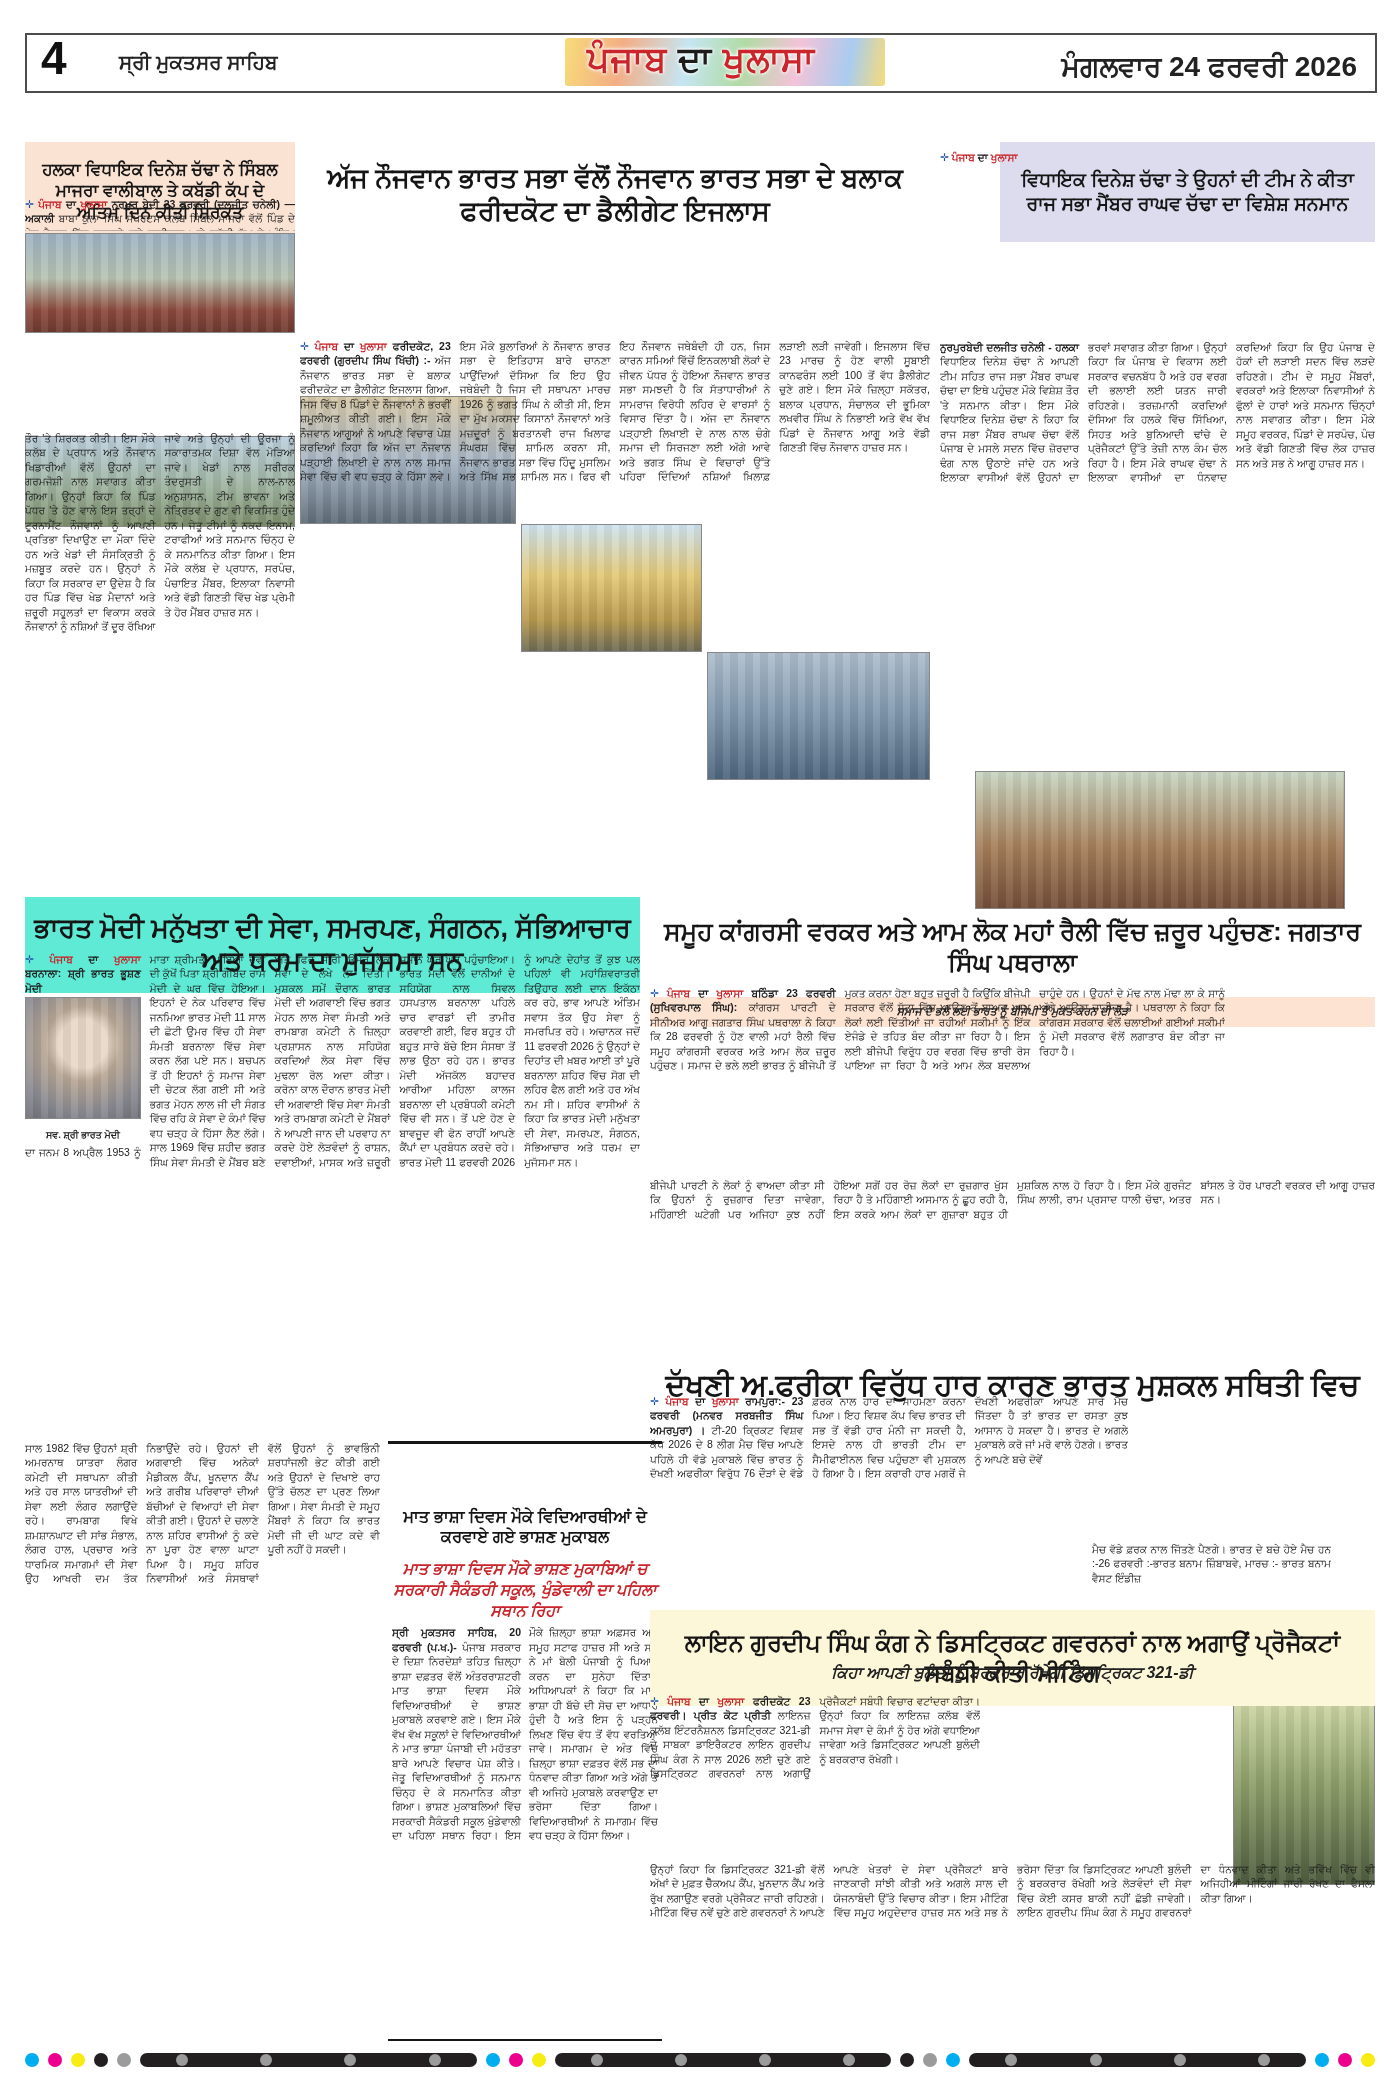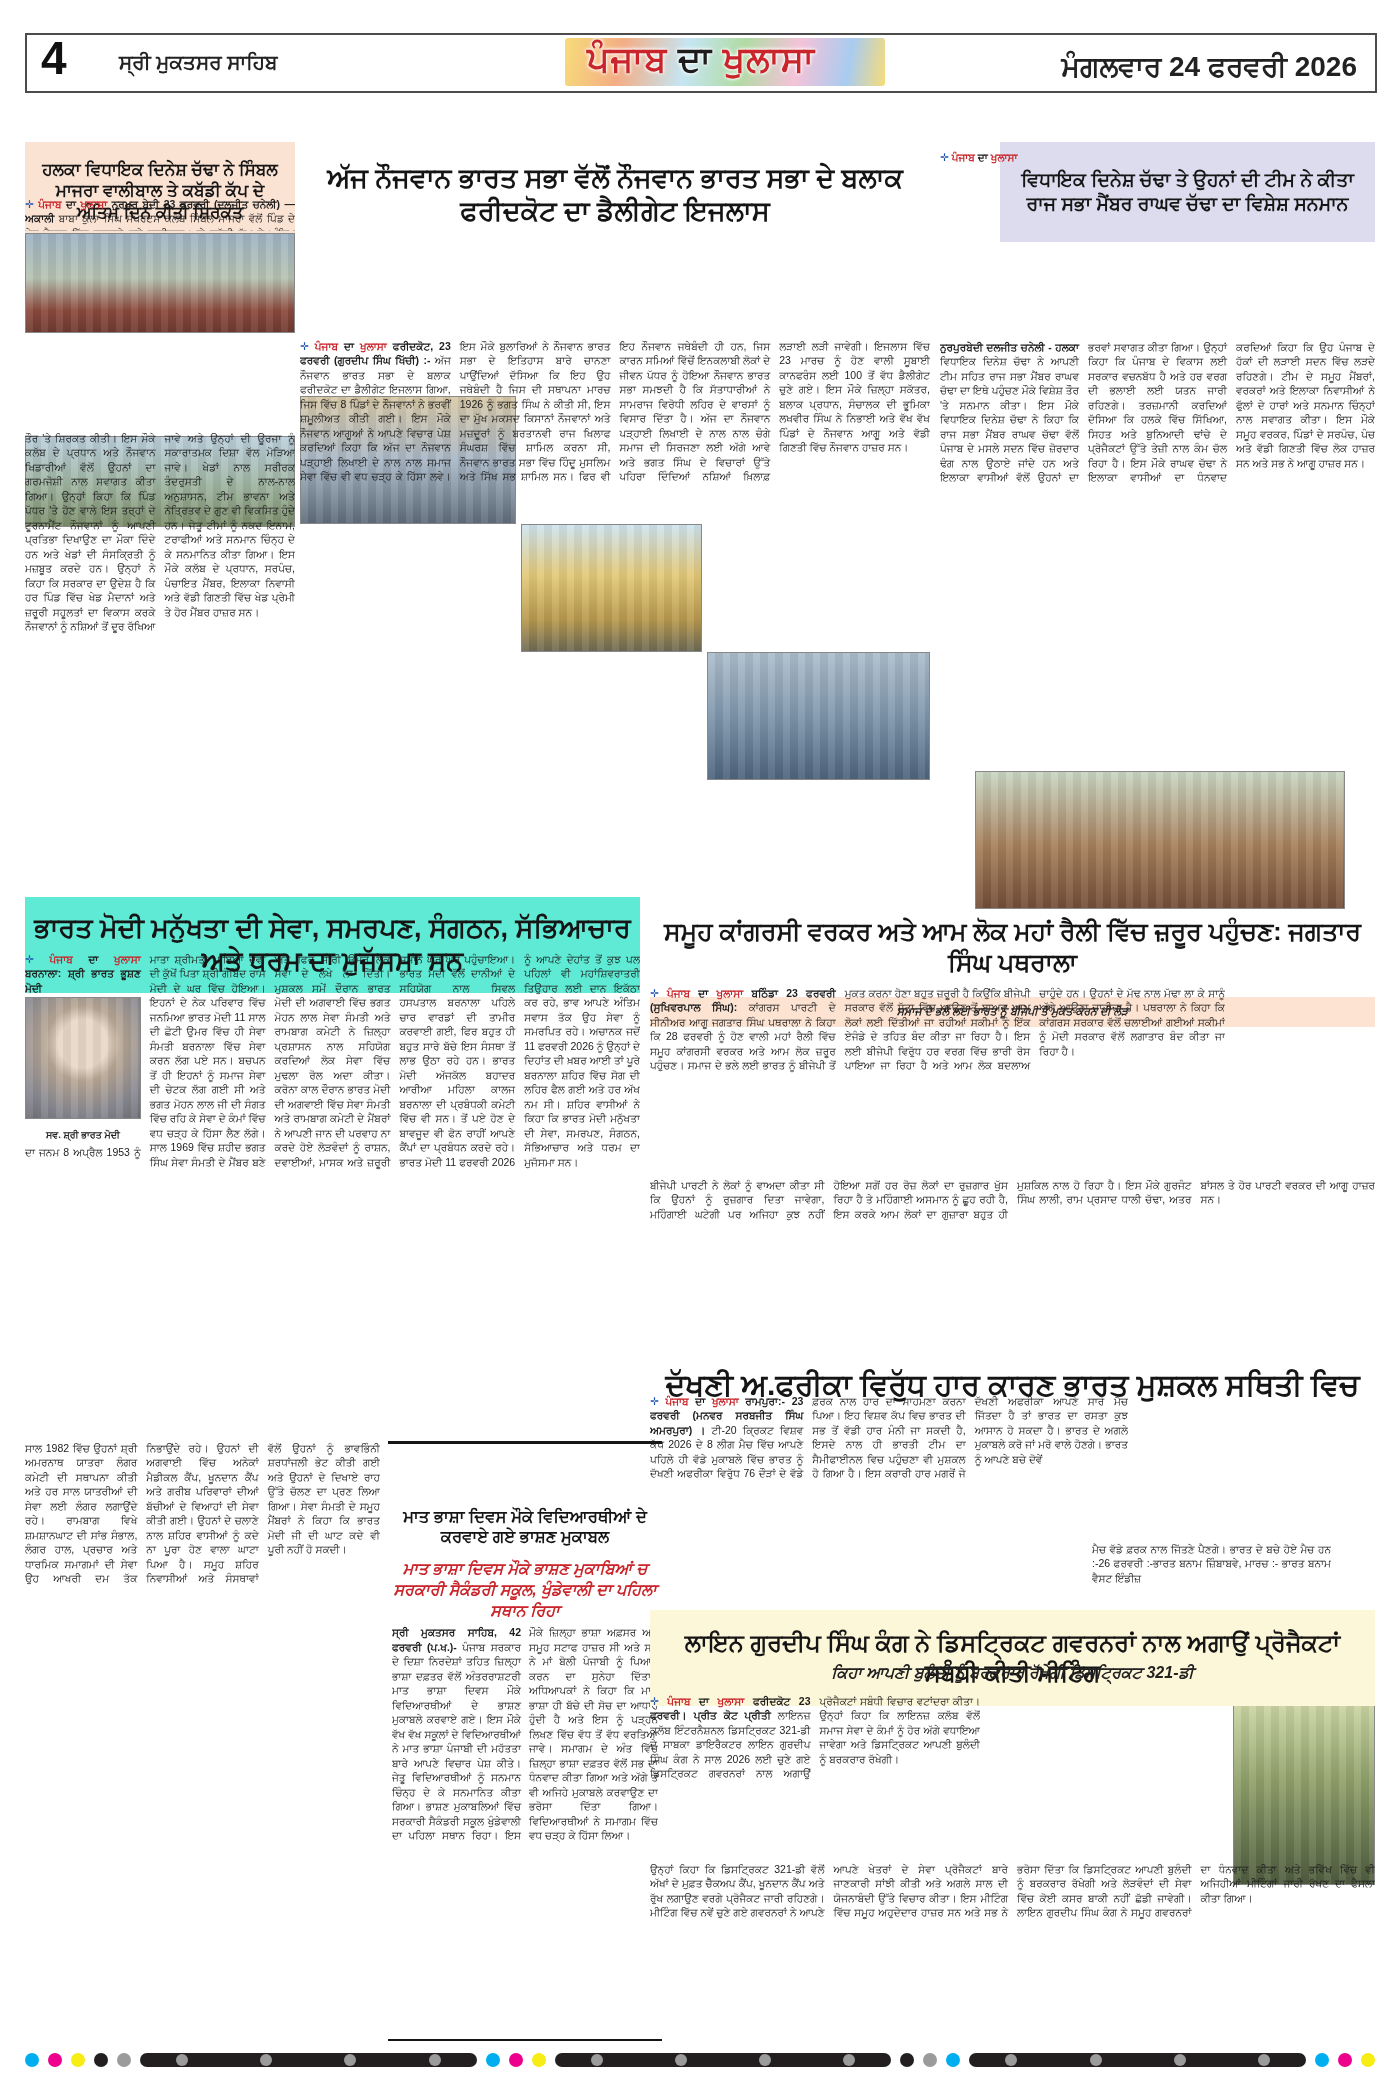--- a/index.html
+++ b/index.html
@@ -132,21 +132,21 @@
       <span>ਟੀ-20 ਕ੍ਰਿਕਟ ਵਿਸ਼ਵ ਕੱਪ 2026 ਦੇ 8 ਲੀਗ ਮੈਚ ਵਿੱਚ ਆਪਣੇ ਪਹਿਲੇ ਹੀ ਵੱਡੇ ਮੁਕਾਬਲੇ ਵਿੱਚ ਭਾਰਤ ਨੂੰ ਦੱਖਣੀ ਅਫਰੀਕਾ ਵਿਰੁੱਧ 76 ਦੌੜਾਂ ਦੇ ਵੱਡੇ ਫ਼ਰਕ ਨਾਲ ਹਾਰ ਦਾ ਸਾਹਮਣਾ ਕਰਨਾ ਪਿਆ। ਇਹ ਵਿਸ਼ਵ ਕੱਪ ਵਿਚ ਭਾਰਤ ਦੀ ਸਭ ਤੋਂ ਵੱਡੀ ਹਾਰ ਮੰਨੀ ਜਾ ਸਕਦੀ ਹੈ, ਇਸਦੇ ਨਾਲ ਹੀ ਭਾਰਤੀ ਟੀਮ ਦਾ ਸੈਮੀਫਾਈਨਲ ਵਿਚ ਪਹੁੰਚਣਾ ਵੀ ਮੁਸ਼ਕਲ ਹੋ ਗਿਆ ਹੈ। ਇਸ ਕਰਾਰੀ ਹਾਰ ਮਗਰੋਂ ਜੇ ਦੱਖਣੀ ਅਫਰੀਕਾ ਆਪਣੇ ਸਾਰੇ ਮੈਚ ਜਿੱਤਦਾ ਹੈ ਤਾਂ ਭਾਰਤ ਦਾ ਰਸਤਾ ਕੁਝ ਆਸਾਨ ਹੋ ਸਕਦਾ ਹੈ। ਭਾਰਤ ਦੇ ਅਗਲੇ ਮੁਕਾਬਲੇ ਕਰੋ ਜਾਂ ਮਰੋ ਵਾਲੇ ਹੋਣਗੇ। ਭਾਰਤ ਨੂੰ ਆਪਣੇ ਬਚੇ ਦੋਵੇਂ</span>
     </div>
 
     <div class="abs bodycol" style="left:1092px;top:1510px;width:239px;height:48px;margin-top:32px;">ਮੈਚ ਵੱਡੇ ਫ਼ਰਕ ਨਾਲ ਜਿੱਤਣੇ ਪੈਣਗੇ। ਭਾਰਤ ਦੇ ਬਚੇ ਹੋਏ ਮੈਚ ਹਨ :-26 ਫਰਵਰੀ :-ਭਾਰਤ ਬਨਾਮ ਜ਼ਿੰਬਾਬਵੇ, ਮਾਰਚ :- ਭਾਰਤ ਬਨਾਮ ਵੈਸਟ ਇੰਡੀਜ਼</div>
   </section>
 
   <section class="abs" style="left:388px;top:1441px;width:274px;height:600px;border-top:3px solid #161616;border-bottom:2px solid #161616;box-sizing:border-box;padding:6px 4px;">
     <div class="headbox" style="font-size:16.5px;height:58px;">ਮਾਤ ਭਾਸ਼ਾ ਦਿਵਸ ਮੌਕੇ ਵਿਦਿਆਰਥੀਆਂ ਦੇ ਕਰਵਾਏ ਗਏ ਭਾਸ਼ਣ ਮੁਕਾਬਲ</div>
     <div class="subhead-red" style="font-size:16px;margin:4px 0 4px;">ਮਾਤ ਭਾਸ਼ਾ ਦਿਵਸ ਮੌਕੇ ਭਾਸ਼ਣ ਮੁਕਾਬਿਆਂ ਚ ਸਰਕਾਰੀ ਸੈਕੰਡਰੀ ਸਕੂਲ, ਖੁੰਡੇਵਾਲੀ ਦਾ ਪਹਿਲਾ ਸਥਾਨ ਰਿਹਾ</div>
     <div class="bodycol" style="height:452px;column-count:2;column-gap:8px;">
-      <span class="dateline">ਸ੍ਰੀ ਮੁਕਤਸਰ ਸਾਹਿਬ, 42 ਫਰਵਰੀ (ਪ.ਖ.)-</span>
+      <span class="dateline">ਸ੍ਰੀ ਮੁਕਤਸਰ ਸਾਹਿਬ, 20 ਫਰਵਰੀ (ਪ.ਖ.)-</span>
       <span>ਪੰਜਾਬ ਸਰਕਾਰ ਦੇ ਦਿਸ਼ਾ ਨਿਰਦੇਸ਼ਾਂ ਤਹਿਤ ਜ਼ਿਲ੍ਹਾ ਭਾਸ਼ਾ ਦਫ਼ਤਰ ਵੱਲੋਂ ਅੰਤਰਰਾਸ਼ਟਰੀ ਮਾਤ ਭਾਸ਼ਾ ਦਿਵਸ ਮੌਕੇ ਵਿਦਿਆਰਥੀਆਂ ਦੇ ਭਾਸ਼ਣ ਮੁਕਾਬਲੇ ਕਰਵਾਏ ਗਏ। ਇਸ ਮੌਕੇ ਵੱਖ ਵੱਖ ਸਕੂਲਾਂ ਦੇ ਵਿਦਿਆਰਥੀਆਂ ਨੇ ਮਾਤ ਭਾਸ਼ਾ ਪੰਜਾਬੀ ਦੀ ਮਹੱਤਤਾ ਬਾਰੇ ਆਪਣੇ ਵਿਚਾਰ ਪੇਸ਼ ਕੀਤੇ। ਜੇਤੂ ਵਿਦਿਆਰਥੀਆਂ ਨੂੰ ਸਨਮਾਨ ਚਿੰਨ੍ਹ ਦੇ ਕੇ ਸਨਮਾਨਿਤ ਕੀਤਾ ਗਿਆ। ਭਾਸ਼ਣ ਮੁਕਾਬਲਿਆਂ ਵਿੱਚ ਸਰਕਾਰੀ ਸੈਕੰਡਰੀ ਸਕੂਲ ਖੁੰਡੇਵਾਲੀ ਦਾ ਪਹਿਲਾ ਸਥਾਨ ਰਿਹਾ। ਇਸ ਮੌਕੇ ਜ਼ਿਲ੍ਹਾ ਭਾਸ਼ਾ ਅਫ਼ਸਰ ਅਤੇ ਸਮੂਹ ਸਟਾਫ ਹਾਜ਼ਰ ਸੀ ਅਤੇ ਸਭ ਨੇ ਮਾਂ ਬੋਲੀ ਪੰਜਾਬੀ ਨੂੰ ਪਿਆਰ ਕਰਨ ਦਾ ਸੁਨੇਹਾ ਦਿੱਤਾ। ਅਧਿਆਪਕਾਂ ਨੇ ਕਿਹਾ ਕਿ ਮਾਤ ਭਾਸ਼ਾ ਹੀ ਬੱਚੇ ਦੀ ਸੋਚ ਦਾ ਆਧਾਰ ਹੁੰਦੀ ਹੈ ਅਤੇ ਇਸ ਨੂੰ ਪੜ੍ਹਨ ਲਿਖਣ ਵਿੱਚ ਵੱਧ ਤੋਂ ਵੱਧ ਵਰਤਿਆ ਜਾਵੇ। ਸਮਾਗਮ ਦੇ ਅੰਤ ਵਿੱਚ ਜ਼ਿਲ੍ਹਾ ਭਾਸ਼ਾ ਦਫ਼ਤਰ ਵੱਲੋਂ ਸਭ ਦਾ ਧੰਨਵਾਦ ਕੀਤਾ ਗਿਆ ਅਤੇ ਅੱਗੇ ਤੋਂ ਵੀ ਅਜਿਹੇ ਮੁਕਾਬਲੇ ਕਰਵਾਉਣ ਦਾ ਭਰੋਸਾ ਦਿੱਤਾ ਗਿਆ। ਵਿਦਿਆਰਥੀਆਂ ਨੇ ਸਮਾਗਮ ਵਿੱਚ ਵਧ ਚੜ੍ਹ ਕੇ ਹਿੱਸਾ ਲਿਆ।</span>
     </div>
   </section>
 
   <section>
     <div class="abs headbox" style="left:650px;top:1563px;width:725px;height:96px;background:#fdf7d9;font-size:24px;">ਲਾਇਨ ਗੁਰਦੀਪ ਸਿੰਘ ਕੰਗ ਨੇ ਡਿਸਟ੍ਰਿਕਟ ਗਵਰਨਰਾਂ ਨਾਲ ਅਗਾਉਂ ਪ੍ਰੋਜੈਕਟਾਂ ਸਬੰਧੀ ਕੀਤੀ ਮੀਟਿੰਗ</div>
     <div class="abs subhead-dark" style="left:650px;top:1663px;width:725px;height:24px;font-size:16px;">ਕਿਹਾ ਆਪਣੀ ਬੁਲੰਦੀ ਨੂੰ ਬਰਕਰਾਰ ਰੱਖੇਗੀ ਡਿਸਟ੍ਰਿਕਟ 321-ਡੀ</div>
     <div class="abs bodycol" style="left:650px;top:1694px;width:330px;height:164px;column-count:2;column-gap:9px;">
       <span class="logo-inline"><span class="c">✛</span> <span class="r">ਪੰਜਾਬ</span> <span class="k">ਦਾ</span> <span class="r">ਖੁਲਾਸਾ</span></span>
       <span class="dateline">ਫਰੀਦਕੋਟ 23 ਫਰਵਰੀ। ਪ੍ਰੀਤ ਕੋਟ ਪ੍ਰੀਤੀ</span>

